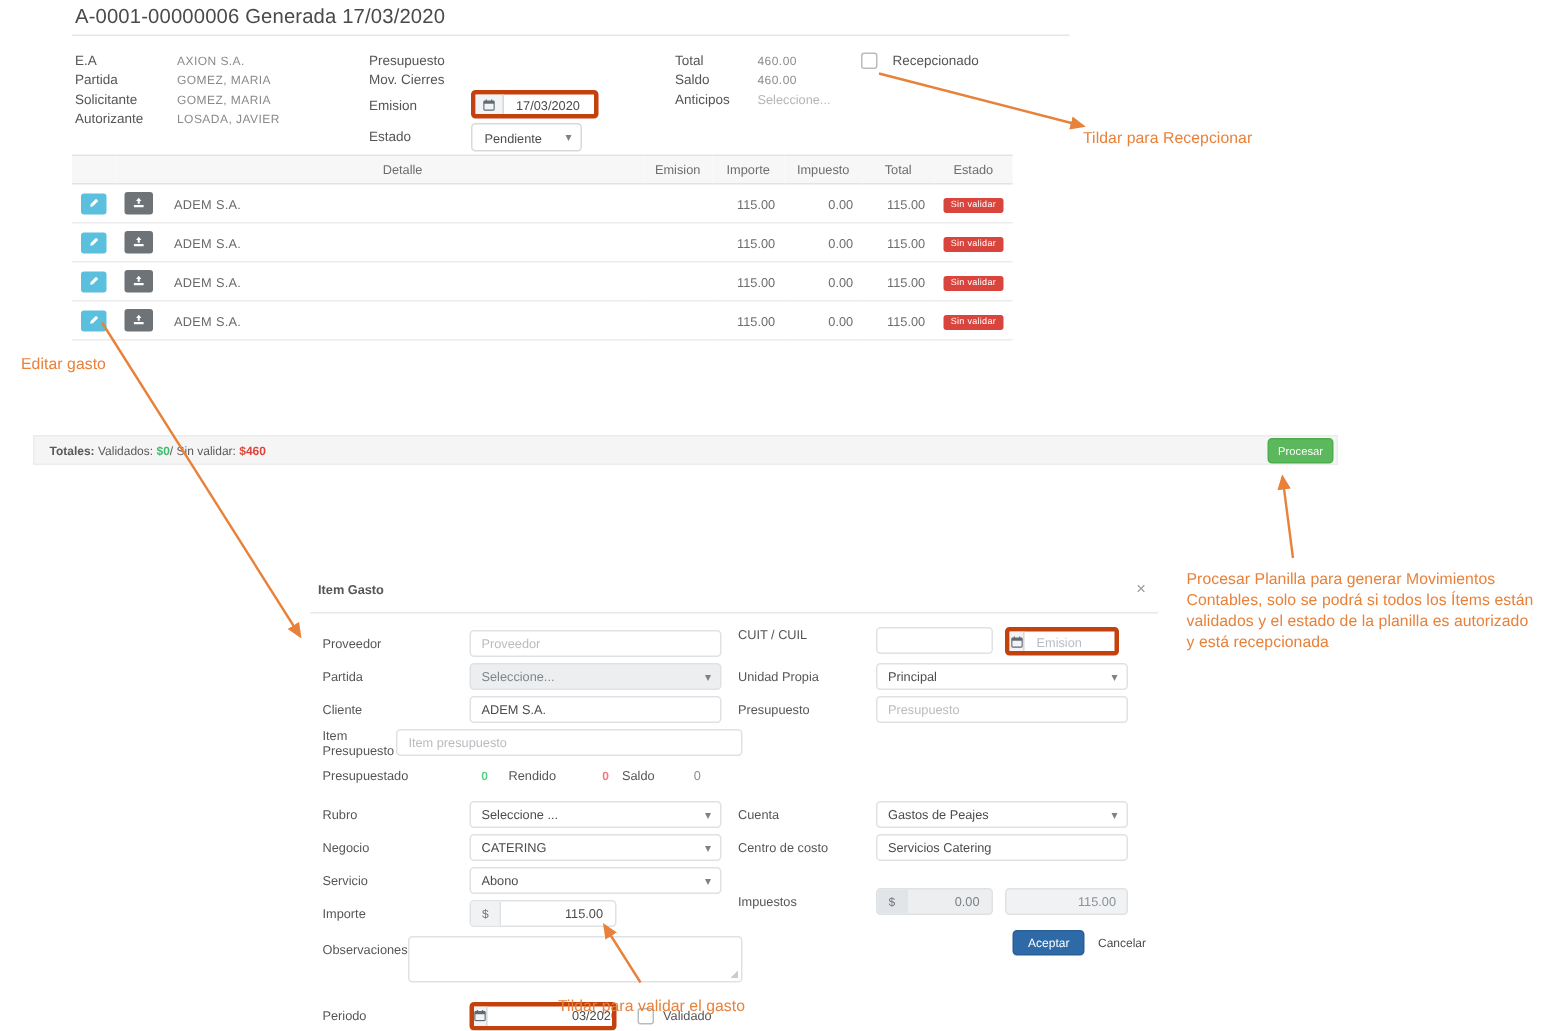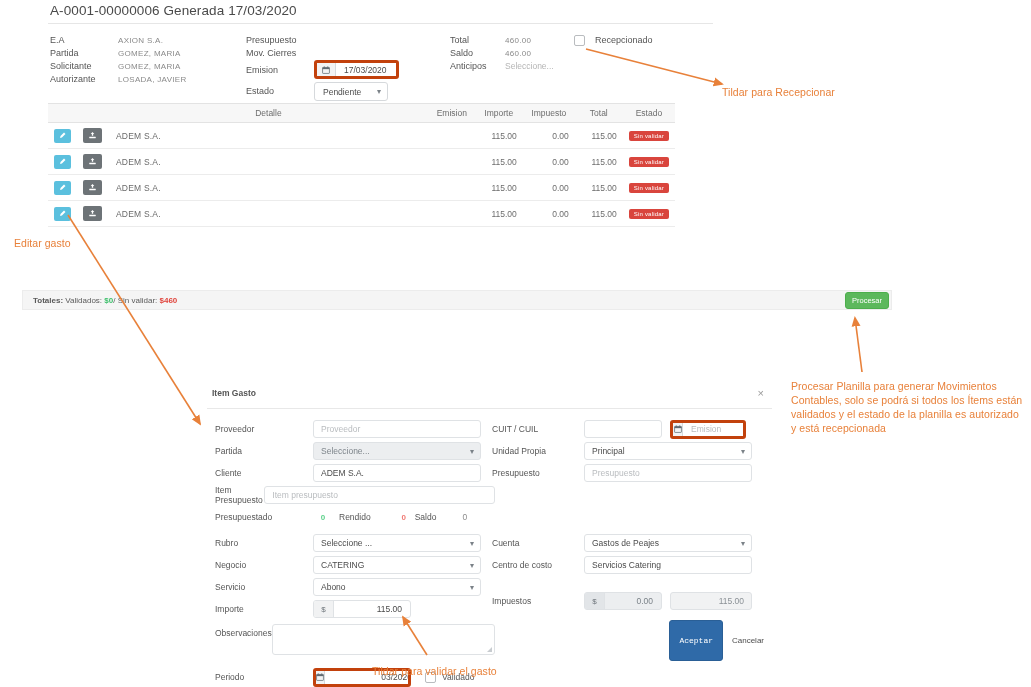--- a/index.html
+++ b/index.html
@@ -171,21 +171,21 @@
     height: 31px; position: relative;
   }
   .textarea::after {
     content: ""; position: absolute; right: 2px; bottom: 2px;
     width: 0; height: 0; border-left: 5px solid transparent;
     border-bottom: 5px solid #c8ccd0;
   }
 
   .btn-aceptar {
     background: #2f6aa8; border: 1px solid #2a5f96; border-radius: 3px;
-    color: #fff; font-size: 8px; padding: 15px 9px; cursor: pointer; font-family: Liberation Mono, monospace;
+    color: #fff; font-size: 8px; padding: 3px 9px; cursor: pointer;
   }
   .btn-cancelar { font-size: 8px; color: #4c4c4c; cursor: pointer; }
 
   .dot { font-size: 8px; font-weight: bold; }
   .dot-g { color: #5cd18a; }
   .dot-r { color: #f07a74; }
 
   
   .ann {
     position: absolute; color: #e8813a; font-size: 10.5px; line-height: 14px;
@@ -453,21 +453,21 @@
           </span>
           <span class="dval" style="flex:1; justify-content:flex-end; padding-right:8px;">03/2020</span>
         </div>
         <span class="chk" style="margin-left:14px;"></span>
         <span class="f-lbl" style="margin-left:6px;">Validado</span>
       </div>
     </div>
 
     <div style="position:absolute; left:285px; top:38px; width:275px;">
 
-      <div style="display:flex; align-items:center; height:22px;">
+      <div style="display:flex; align-items:flex-start; height:22px;">
         <span class="f-lbl" style="width:92px;">CUIT / CUIL</span>
         <div class="inp" style="width:78px;"></div>
         <div class="date-ctl" style="margin-left:8px; width:76px;">
           <span class="cal">
             <svg width="8" height="8" viewBox="0 0 14 14">
                 <rect x="1" y="2.5" width="12" height="10.5" rx="1" fill="none" stroke="currentColor" stroke-width="1.3"></rect>
                 <rect x="1" y="2.5" width="12" height="3" fill="currentColor"></rect>
                 <rect x="3.2" y="0.6" width="1.4" height="3" fill="currentColor"></rect>
                 <rect x="9.4" y="0.6" width="1.4" height="3" fill="currentColor"></rect>
               </svg>

